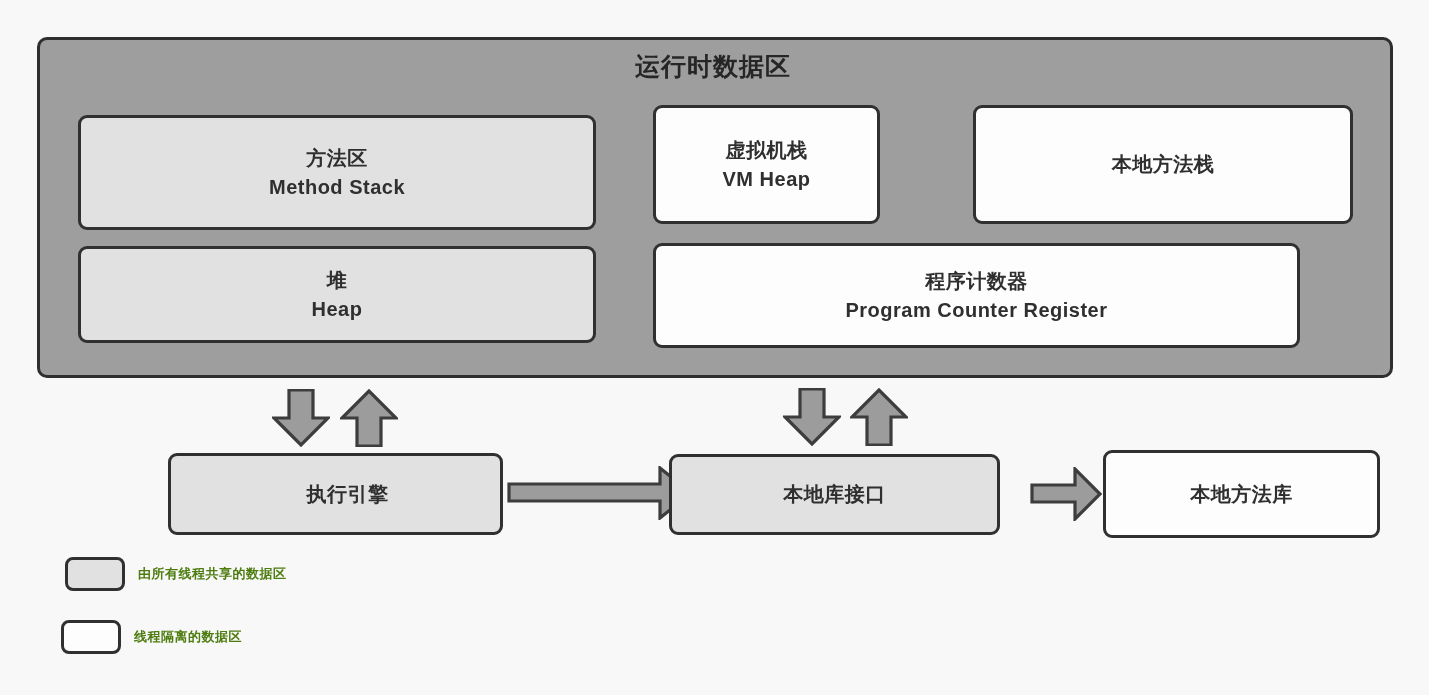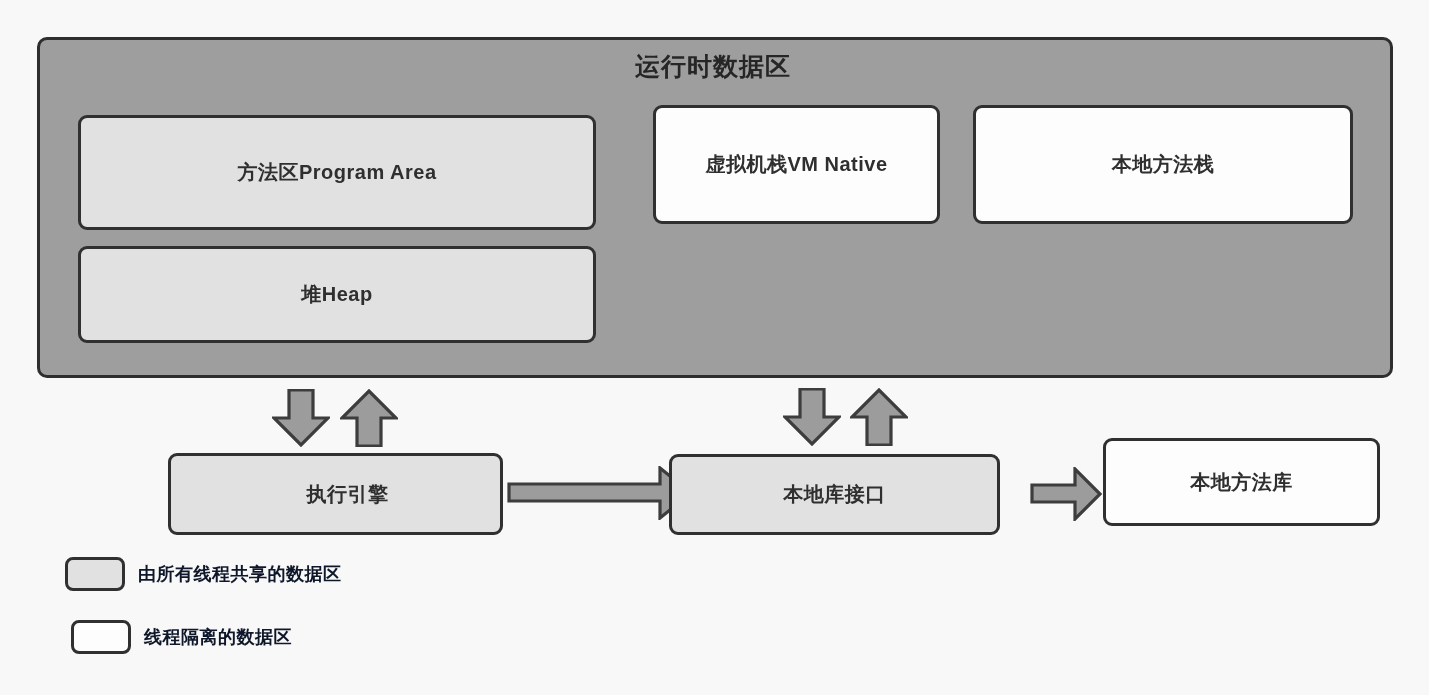--- a/index.html
+++ b/index.html
@@ -23,92 +23,96 @@
   .rta-title {
     position:absolute; top:10px; left:0; right:4px;
     text-align:center; font-size:25px; font-weight:bold; color:#262626;
     letter-spacing:1px;
   }
 
   .box {
     position:absolute;
     border:3px solid var(--border, #303030);
     border-radius:9px;
-    display:flex; flex-direction:row; align-items:center; justify-content:center;
+    display:flex; flex-direction:column; align-items:center; justify-content:center;
     text-align:center; font-weight:bold; color:#2f2f2f;
   }
   .box .line { font-size:20px; line-height:29px; letter-spacing:0.5px; }
   .shared   { background: var(--shared-fill, #e1e1e1); }
   .isolated { background: var(--isolated-fill, #fdfdfd); }
 
   
   .b-method-area   { left:38px;  top:75px;  width:518px; height:115px; }
   .b-heap          { left:38px;  top:206px; width:518px; height:97px;  }
-  .b-vm-stack      { left:613px; top:65px;  width:287px; height:119px; }
+  .b-vm-stack      { left:613px; top:65px;  width:227px; height:119px; }
   .b-native-stack  { left:933px; top:65px;  width:380px; height:119px; }
   .b-pc-register   { left:613px; top:203px; width:647px; height:105px; }
 
   
   .b-exec-engine   { left:168px;  top:453px; width:335px; height:82px;padding-left:24px; }
   .b-native-iface  { left:669px;  top:454px; width:331px; height:81px; }
-  .b-native-lib    { left:1103px; top:438px; width:277px; height:88px; }
+  .b-native-lib    { left:1103px; top:450px; width:277px; height:88px; }
 
   .arrow { position:absolute; display:block; }
   .arrow polygon {
     fill: var(--arrow-fill, #9c9c9c);
     stroke: var(--arrow-stroke, #3d3d3d);
     stroke-width: 3.2;
     stroke-linejoin: miter;
   }
   .a-down-1  { left:272px; top:389px; }
   .a-up-1    { left:340px; top:389px; }
   .a-down-2  { left:783px; top:388px; }
   .a-up-2    { left:850px; top:388px; }
   .a-right-1 { left:507px;  top:466px; }
   .a-right-2 { left:1030px; top:467px; }
 
   
   .legend-row { position:absolute; display:flex; align-items:center; }
   .legend-row.first  { left:65px; top:557px; }
-  .legend-row.second { left:71px; top:620px;text-align:right; }
+  .legend-row.second { left:61px; top:620px;text-align:right; }
   .legend-swatch {
     width:60px; height:34px;
     border:3px solid var(--border, #303030);
     border-radius:8px;
     flex:0 0 auto;
   }
-  .legend-label { margin-left:13px; font-size:18px; font-weight:bold; color:#0f172a; letter-spacing:0.5px; }
+  .legend-label { margin-left:13px; font-size:13px; font-weight:bold; color:#4d7c0f; letter-spacing:0.5px; }
 </style>
 </head>
 <body>
 
 <div class="stage">
 
   <div class="rta">
     <div class="rta-title">运行时数据区</div>
 
     <div class="box shared b-method-area">
       <div class="line">方法区</div>
-      <div class="line">Program Area</div>
+      <div class="line">Method Stack</div>
     </div>
 
     <div class="box shared b-heap">
       <div class="line">堆</div>
       <div class="line">Heap</div>
     </div>
 
     <div class="box isolated b-vm-stack">
       <div class="line">虚拟机栈</div>
-      <div class="line">VM Native</div>
+      <div class="line">VM Heap</div>
     </div>
 
     <div class="box isolated b-native-stack">
       <div class="line">本地方法栈</div>
     </div>
 
+    <div class="box isolated b-pc-register">
+      <div class="line">程序计数器</div>
+      <div class="line">Program Counter Register</div>
+    </div>
   </div>
 
   <svg class="arrow a-down-1" width="58" height="58" viewBox="0 0 58 58">
     <polygon points="17,1 41,1 41,29 56,29 29,56 2,29 17,29"></polygon>
   </svg>
   <svg class="arrow a-up-1" width="58" height="58" viewBox="0 0 58 58">
     <polygon points="17,57 17,29 2,29 29,2 56,29 41,29 41,57"></polygon>
   </svg>
 
   <svg class="arrow a-down-2" width="58" height="58" viewBox="0 0 58 58">

